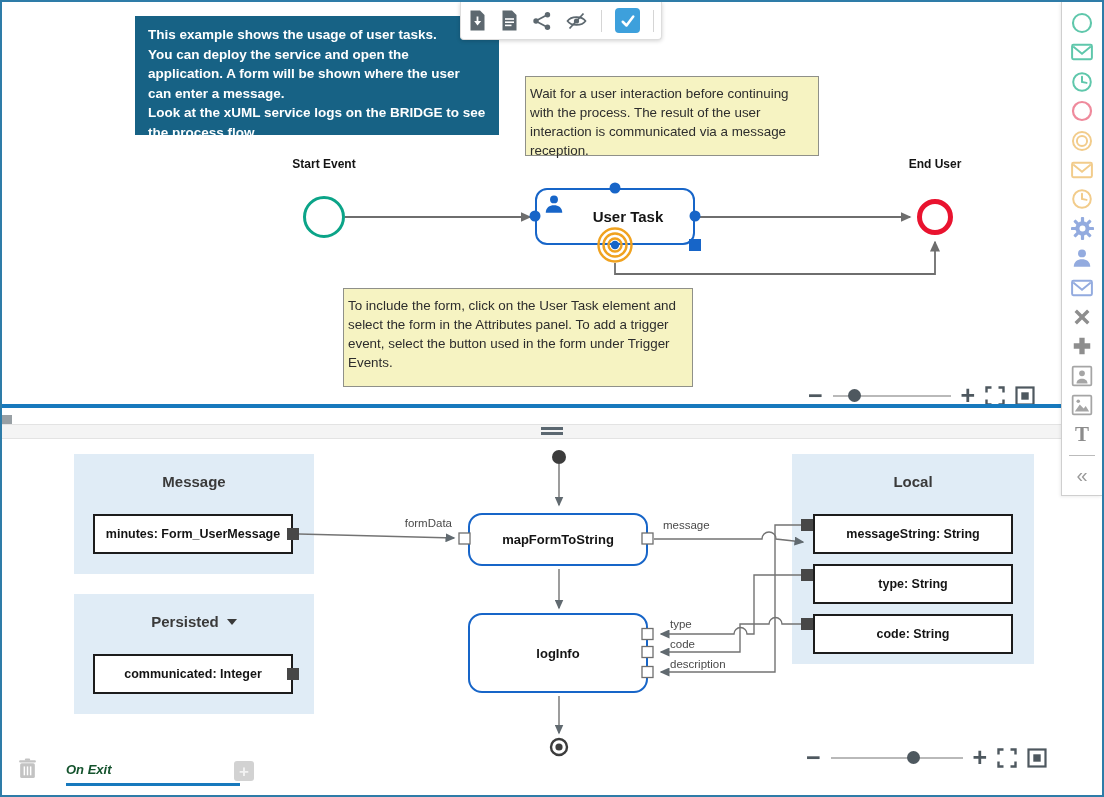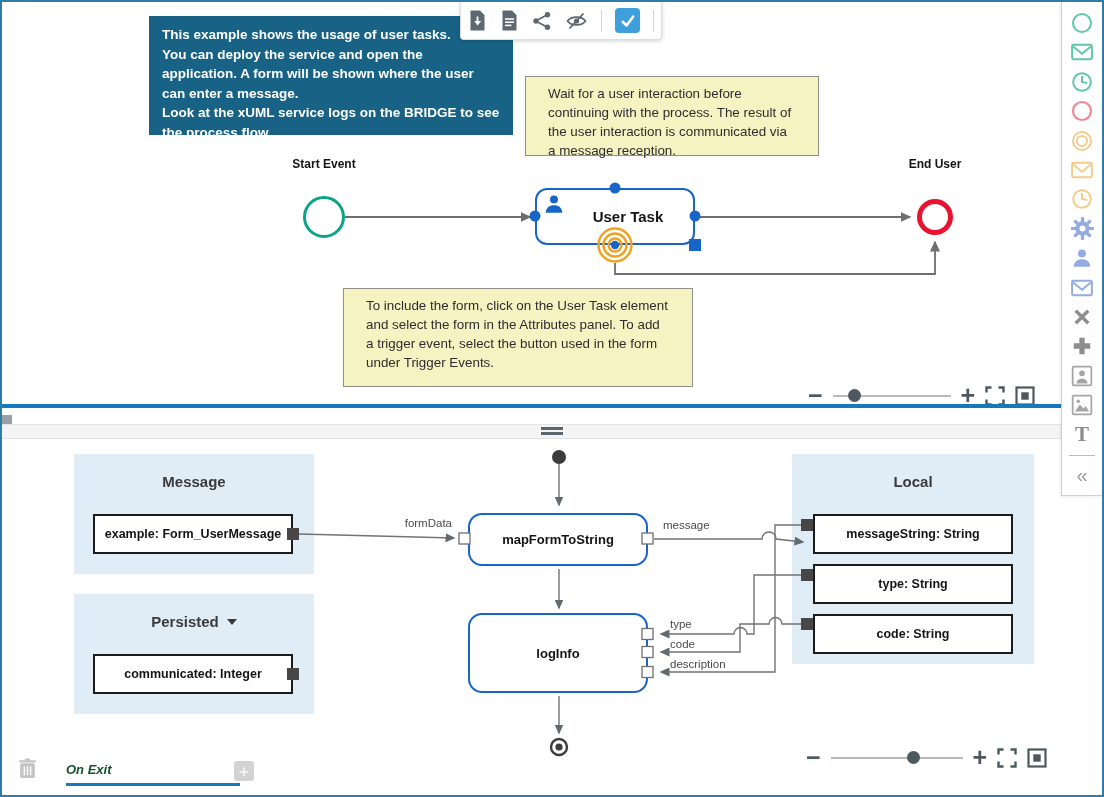--- a/index.html
+++ b/index.html
@@ -5,21 +5,21 @@
   html,body{margin:0;padding:0;background:#fff;}
   .page{position:relative;width:1104px;height:797px;background:#fff;border:2px solid #2e7ca8;
         box-sizing:border-box;font-family:"Liberation Sans",sans-serif;overflow:hidden;}
   .abs{position:absolute;}
   svg{display:block;}
   
   .top-blue-line{left:0;top:402px;width:100%;height:4px;background:#1779bd;}
   .infobox{background:#176285;color:#fff;font-weight:bold;font-size:13.5px;line-height:1.45;
            padding:9px 13px;white-space:pre-line;box-sizing:border-box;}
   .note{background:#f6f3c2;border:1px solid #8f9089;color:#2d2d2d;font-size:13.4px;line-height:1.42;
-        padding:7px 22px;box-sizing:border-box;}
+        padding:7px 4px;box-sizing:border-box;}
   .evt-label{font-weight:bold;font-size:12px;color:#141414;text-align:center;}
   .start-circle{width:42px;height:42px;border:3px solid #0ba488;border-radius:50%;box-sizing:border-box;background:#fff;}
   .end-circle{width:36px;height:36px;border:5px solid #e9132f;border-radius:50%;box-sizing:border-box;background:#fff;}
   .user-task{width:160px;height:57px;border:2.5px solid #1765c8;border-radius:12px;box-sizing:border-box;
              background:#fff;display:flex;align-items:center;justify-content:center;font-weight:bold;
              font-size:15px;color:#141414;padding-left:26px;}
   
   .toolbar{left:458px;top:0;width:200px;height:37px;background:#fff;border:1px solid #ddd;border-top:none;
            border-radius:0 0 4px 4px;box-shadow:0 1px 4px rgba(0,0,0,.18);display:flex;align-items:center;
            justify-content:center;gap:13px;z-index:7;}
@@ -59,21 +59,21 @@
   .plusbtn{width:20px;height:20px;background:#d2d2d2;border-radius:3px;color:#f2f2f2;font-size:17px;
            font-weight:bold;display:flex;align-items:center;justify-content:center;line-height:1;}
 </style>
 </head>
 <body>
 
 <div class="page">
 
   <div class="abs" style="left:0;top:0;width:1104px;height:406px;">
 
-    <div class="abs infobox" style="left:147px;top:14px;width:364px;height:119px;">This example shows the usage of user tasks.
+    <div class="abs infobox" style="left:133px;top:14px;width:364px;height:119px;">This example shows the usage of user tasks.
 You can deploy the service and open the application. A form will be shown where the user can enter a message.
 Look at the xUML service logs on the BRIDGE to see the process flow.</div>
 
     <div class="abs note" style="left:523px;top:74px;width:294px;height:80px;">Wait for a user interaction before continuing with the process. The result of the user interaction is communicated via a message reception.</div>
 
     <div class="abs note" style="left:341px;top:286px;width:350px;height:99px;">To include the form, click on the User Task element and select the form in the Attributes panel. To add a trigger event, select the button used in the form under Trigger Events.</div>
 
 
     <div class="abs evt-label" style="left:262px;top:155px;width:120px;">Start Event</div>
     <div class="abs evt-label" style="left:873px;top:155px;width:120px;">End User</div>
@@ -205,21 +205,21 @@
     </div>
     <div class="abs section" style="left:72px;top:155px;width:240px;height:120px;">
       <div class="section-title">
         <span>Persisted</span><span class="caret"></span>
       </div>
     </div>
     <div class="abs section" style="left:790px;top:15px;width:242px;height:210px;">
       <div class="section-title">Local</div>
     </div>
 
-    <div class="abs varbox" style="left:91px;top:75px;">example: Form_UserMessage</div>
+    <div class="abs varbox" style="left:91px;top:75px;">minutes: Form_UserMessage</div>
     <div class="abs varbox" style="left:91px;top:215px;">communicated: Integer</div>
     <div class="abs varbox" style="left:811px;top:75px;">messageString: String</div>
     <div class="abs varbox" style="left:811px;top:125px;">type: String</div>
     <div class="abs varbox" style="left:811px;top:175px;">code: String</div>
 
     <div class="abs action" style="left:466px;top:174px;width:180px;height:80px;">logInfo</div>
     <div class="abs action" style="left:466px;top:74px;width:180px;height:53px;">mapFormToString</div>
 
     <svg class="abs" style="left:0;top:0;pointer-events:none;" width="1104" height="358">
       <defs>

